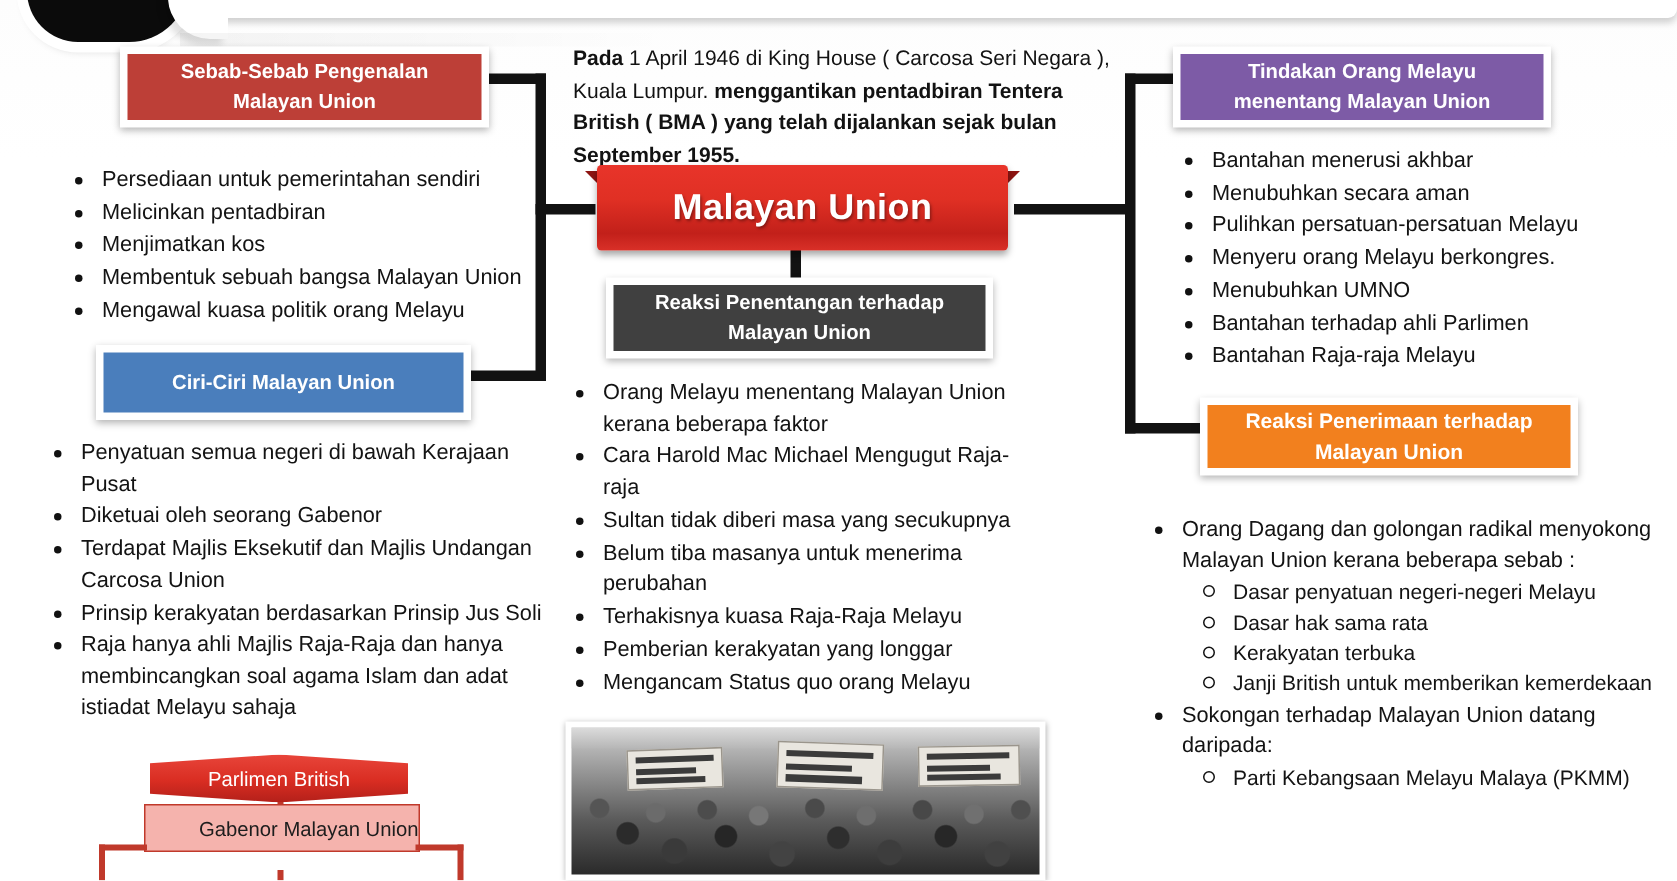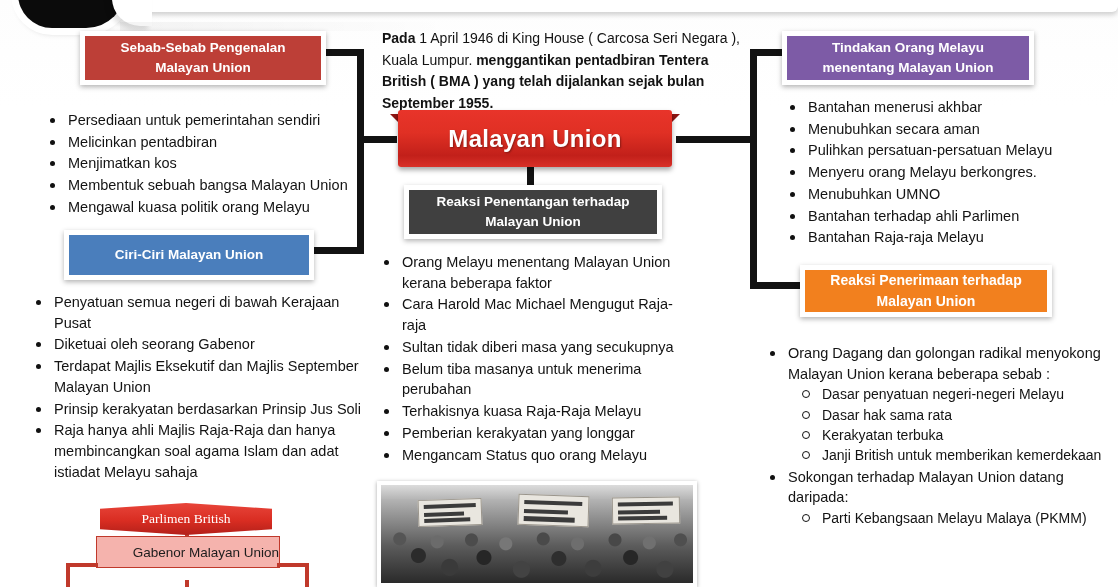--- a/index.html
+++ b/index.html
@@ -85,21 +85,21 @@
   
   #intro{position:absolute;left:382px;top:28px;width:360px;
     font-size:14px;line-height:1.55;color:#121212;}
   #intro b{font-weight:bold;}
 
   
   .flow-pent{position:absolute;left:100px;top:503px;width:172px;height:32px;
     background:linear-gradient(180deg,#e8453a 0%,#d92d22 55%,#b3201a 100%);
     clip-path:polygon(0 18%,50% 0,100% 18%,100% 82%,50% 100%,0 82%);
     display:flex;align-items:center;justify-content:center;
-    color:#fff;font-size:13.5px;font-family:Liberation Serif, serif;}
+    color:#fff;font-size:13.5px;}
   .flow-rect{position:absolute;left:96px;top:536px;width:182px;height:30px;
     background:#f5b3ad;border:1.6px solid #c0392b;
     display:flex;align-items:center;justify-content:flex-end;
     color:#1d1d1d;font-size:13.5px;}
   .flowline{position:absolute;background:#c0392b;}
 
   
   .photo{position:absolute;left:377px;top:481px;width:320px;height:106px;
     background:#ffffff;padding:4px;box-sizing:border-box;
     box-shadow:0 1px 4px rgba(0,0,0,0.35);}
@@ -206,21 +206,21 @@
   <ul class="blist" id="list-sebab">
       <li>Persediaan untuk pemerintahan sendiri</li>
       <li>Melicinkan pentadbiran</li>
       <li>Menjimatkan kos</li>
       <li>Membentuk sebuah bangsa Malayan Union</li>
       <li>Mengawal kuasa politik orang Melayu</li>
     </ul>
   <ul class="blist" id="list-ciri">
       <li>Penyatuan semua negeri di bawah Kerajaan Pusat</li>
       <li>Diketuai oleh seorang Gabenor</li>
-      <li>Terdapat Majlis Eksekutif dan Majlis September Malayan Union</li>
+      <li>Terdapat Majlis Eksekutif dan Majlis Undangan Carcosa Union</li>
       <li>Prinsip kerakyatan berdasarkan Prinsip Jus Soli</li>
       <li>Raja hanya ahli Majlis Raja-Raja dan hanya membincangkan soal agama  Islam dan adat istiadat Melayu  sahaja</li>
     </ul>
   <ul class="blist" id="list-tentang">
       <li>Orang Melayu menentang Malayan Union kerana beberapa faktor</li>
       <li>Cara Harold Mac Michael Mengugut Raja-raja</li>
       <li>Sultan tidak diberi masa yang secukupnya</li>
       <li>Belum tiba masanya untuk menerima perubahan</li>
       <li>Terhakisnya kuasa Raja-Raja Melayu</li>
       <li>Pemberian kerakyatan yang longgar</li>

